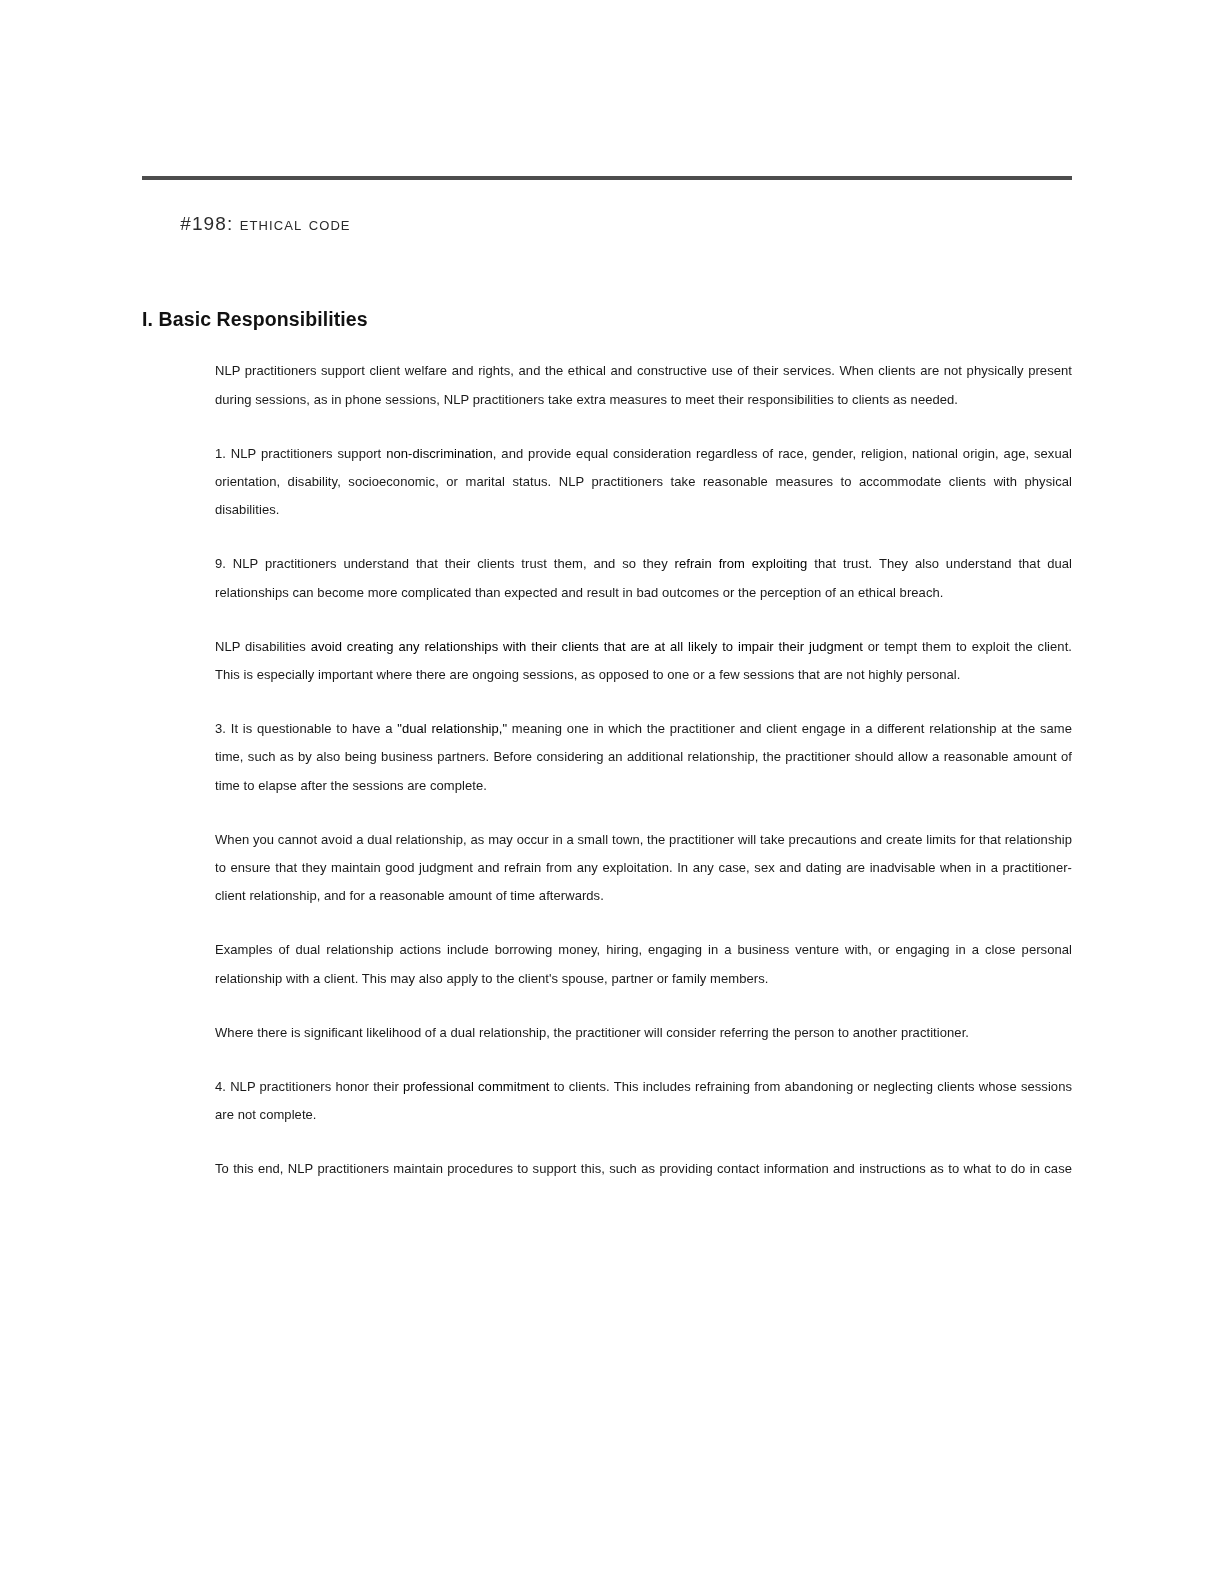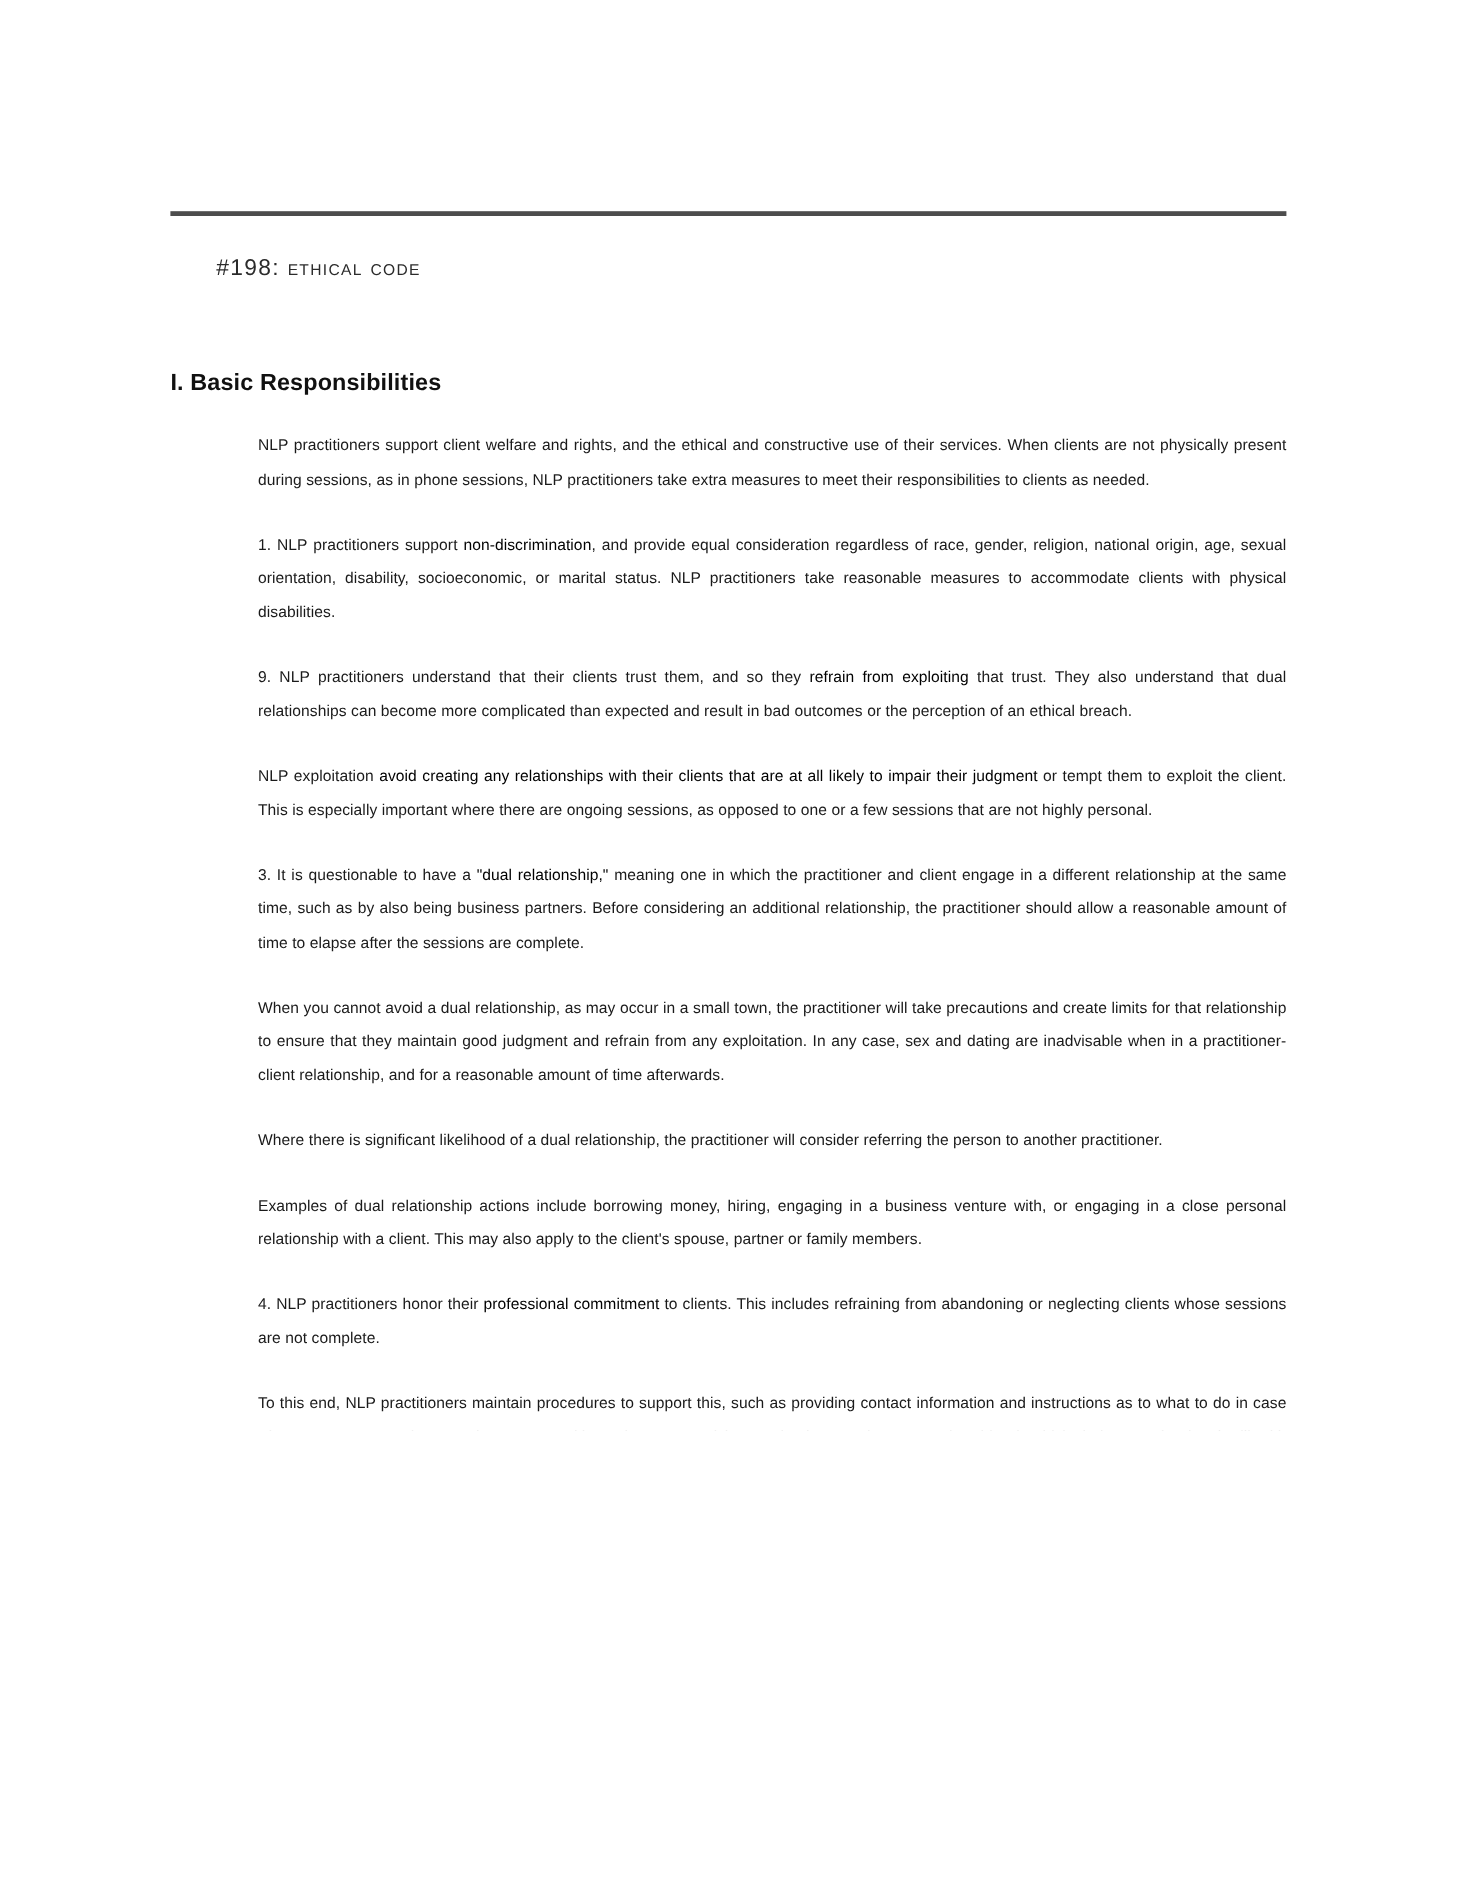--- a/index.html
+++ b/index.html
@@ -110,25 +110,25 @@
     <div class="doc-header">
       <span class="num">#198:</span><span> Ethical Code</span>
     </div>
 
     <div class="section-heading">I. Basic Responsibilities</div>
 
     <div class="body-block">
       <p class="para"><span>NLP practitioners support client welfare and rights, and the ethical and constructive use of their services. When clients are not physically present during sessions, as in phone sessions, NLP practitioners take extra measures to meet their responsibilities to clients as needed.</span></p>
       <p class="para"><span>1. NLP practitioners support </span><b>non-discrimination</b><span>, and provide equal consideration regardless of race, gender, religion, national origin, age, sexual orientation, disability, socioeconomic, or marital status. NLP practitioners take reasonable measures to accommodate clients with physical disabilities.</span></p>
       <p class="para"><span>9. NLP practitioners understand that their clients trust them, and so they </span><b>refrain from exploiting</b><span> that trust. They also understand that dual relationships can become more complicated than expected and result in bad outcomes or the perception of an ethical breach.</span></p>
-      <p class="para"><span>NLP exploitation </span><b>avoid creating any relationships with their clients that are at all likely to impair their judgment</b><span> or tempt them to exploit the client. This is especially important where there are ongoing sessions, as opposed to one or a few sessions that are not highly personal.</span></p>
+      <p class="para"><span>NLP disabilities </span><b>avoid creating any relationships with their clients that are at all likely to impair their judgment</b><span> or tempt them to exploit the client. This is especially important where there are ongoing sessions, as opposed to one or a few sessions that are not highly personal.</span></p>
       <p class="para"><span>3. It is questionable to have a </span><b>"dual relationship,"</b><span> meaning one in which the practitioner and client engage in a different relationship at the same time, such as by also being business partners. Before considering an additional relationship, the practitioner should allow a reasonable amount of time to elapse after the sessions are complete.</span></p>
       <p class="para"><span>When you cannot avoid a dual relationship, as may occur in a small town, the practitioner will take precautions and create limits for that relationship to ensure that they maintain good judgment and refrain from any exploitation. In any case, sex and dating are inadvisable when in a practitioner-client relationship, and for a reasonable amount of time afterwards.</span></p>
+      <p class="para"><span>Examples of dual relationship actions include borrowing money, hiring, engaging in a business venture with, or engaging in a close personal relationship with a client. This may also apply to the client's spouse, partner or family members.</span></p>
       <p class="para"><span>Where there is significant likelihood of a dual relationship, the practitioner will consider referring the person to another practitioner.</span></p>
-      <p class="para"><span>Examples of dual relationship actions include borrowing money, hiring, engaging in a business venture with, or engaging in a close personal relationship with a client. This may also apply to the client's spouse, partner or family members.</span></p>
       <p class="para"><span>4. NLP practitioners honor their </span><b>professional commitment</b><span> to clients. This includes refraining from abandoning or neglecting clients whose sessions are not complete.</span></p>
       <p class="para"><span>To this end, NLP practitioners maintain procedures to support this, such as providing contact information and instructions as to what to do in case of an emergency or in case the NLP practitioner is away, and by terminating sessions properly. This should include a professional will with instructions as to how to transfer, maintain or properly dispose of any confidential or important records.</span></p>
     </div>
 
   </div>
 
   <div class="footer">
     <div class="footer-left">© Erickson Institute</div>
     <div class="footer-center">NLP Forms &amp; Worksheets</div>
     <div class="footer-right">689</div>

